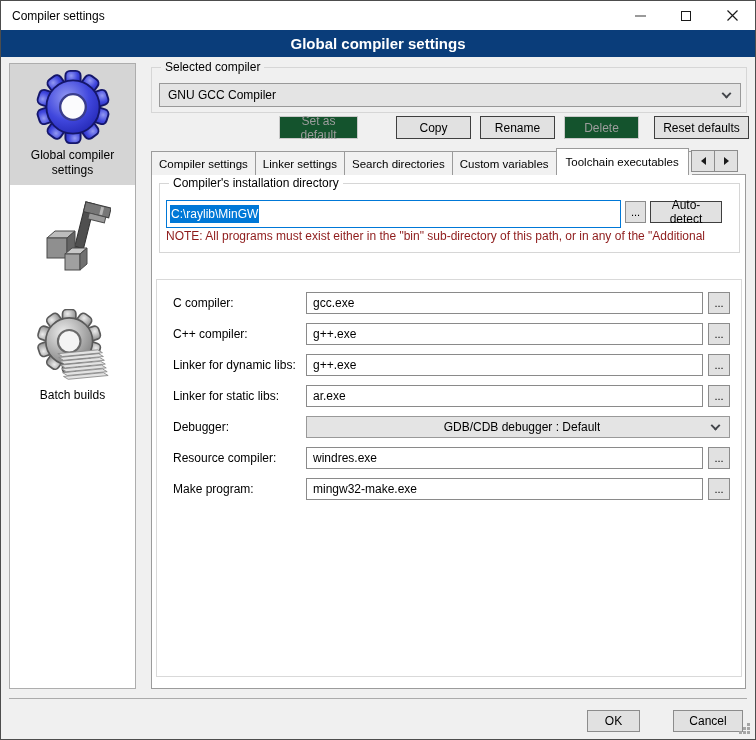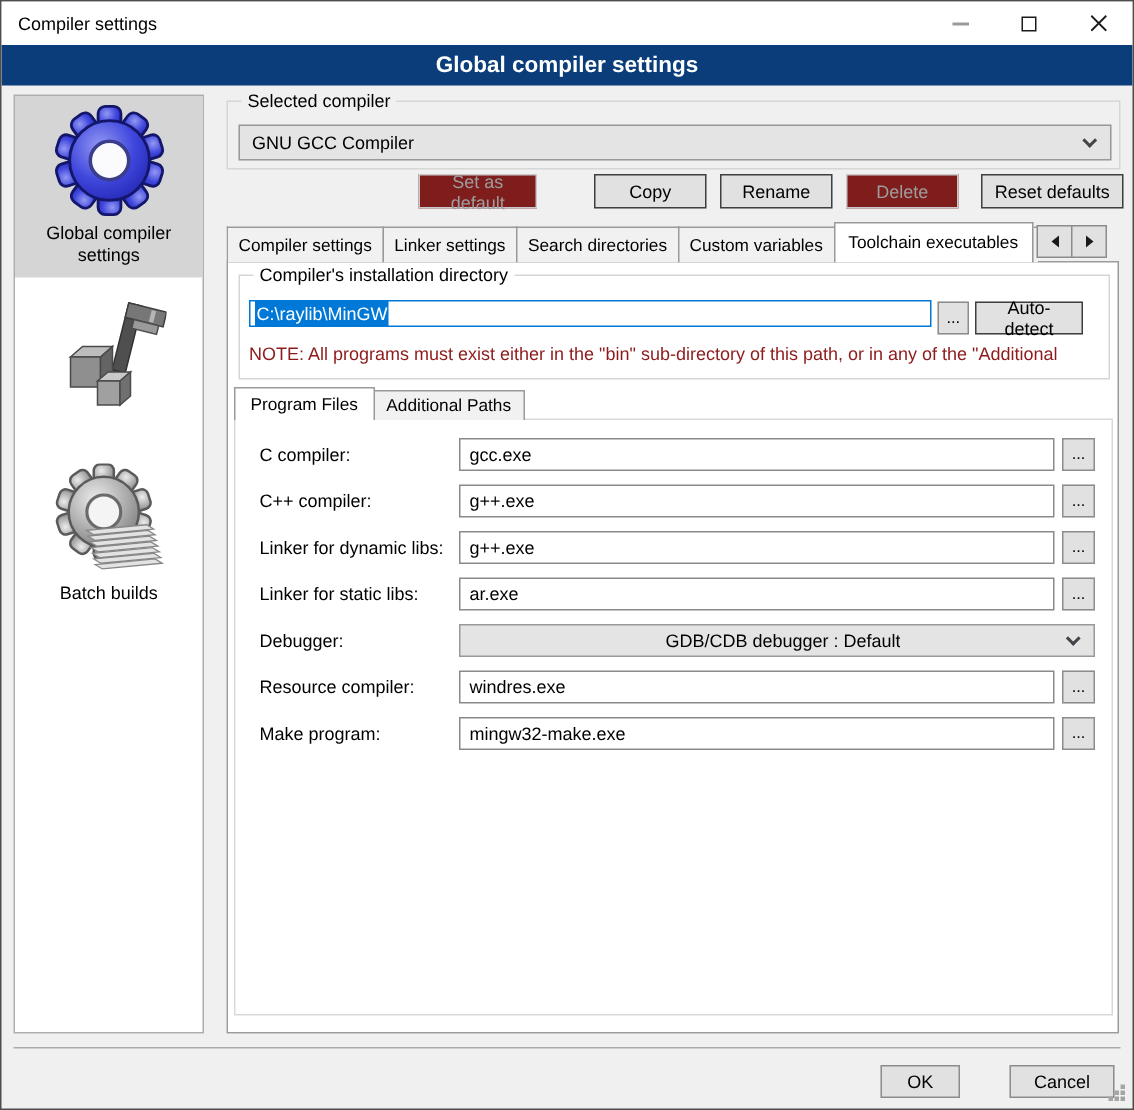--- a/index.html
+++ b/index.html
@@ -26,42 +26,42 @@
   .side-item svg{display:block;}
   .gap10{height:10px;} .gap26{height:26px;}
   
   .group{position:absolute;border:1px solid #d6d6d6;}
   .group .glabel{position:absolute;top:-8px;left:9px;background:#f0f0f0;padding:0 4px;font-size:12px;color:#000;white-space:nowrap;}
   .group.on-white .glabel{background:#fff;}
   
   .btn{background:#e1e1e1;border:1px solid #8c8c8c;font-size:12px;color:#000;
     display:flex;align-items:center;justify-content:center;font-family:inherit;cursor:default;}
   .btn.strong{border-color:#3f3f3f;}
-  .btn.disabled{color:#9d9d9d;border-color:#c9c9c9;background:#7f1d1d;}
+  .btn.disabled{color:#9d9d9d;border-color:#c9c9c9;background:#14532d;}
   .combo{background:#e4e4e4;border:1px solid #999;display:flex;align-items:center;position:relative;font-size:12px;}
   .combo .cval{padding-left:8px;white-space:nowrap;overflow:hidden;}
   .chev{position:absolute;right:10px;top:50%;width:7px;height:7px;border-right:2px solid #42454a;border-bottom:2px solid #42454a;
     transform:translateY(-70%) rotate(45deg);}
   .tri-left{width:0;height:0;border-top:4px solid transparent;border-bottom:4px solid transparent;border-right:5px solid #1a1a1a;}
   .tri-right{width:0;height:0;border-top:4px solid transparent;border-bottom:4px solid transparent;border-left:5px solid #1a1a1a;}
   
   .act{position:absolute;top:115px;height:23px;}
   
   .tabstrip{position:absolute;left:150px;top:147px;width:541px;height:27px;display:flex;align-items:flex-end;overflow:hidden;z-index:3;}
   .tab{height:24px;background:#f1f1f1;border:1px solid #9a9a9a;border-bottom:none;padding:0 7px;
     font-size:11.5px;display:flex;align-items:center;white-space:nowrap;margin-right:-1px;color:#000;}
   .tab.active{height:27px;background:#fff;padding:0 9px;z-index:4;position:relative;}
   .tab.clipped{width:40px;overflow:hidden;padding-right:0;}
   .tab-scrolls{position:absolute;left:691px;top:149px;display:flex;z-index:5;}
   .tab-scroll{width:24px;height:22px;margin-left:-1px;}
   
   .pane{position:absolute;left:150px;top:173px;width:595px;height:515px;background:#fff;border:1px solid #9b9b9b;z-index:1;}
   
   .dirgroup{left:7px;top:8px;width:581px;height:70px;}
-  .dirinput{position:absolute;left:6px;top:16px;width:455px;height:18px;background:#fff;border:1px solid #0078d7;
+  .dirinput{position:absolute;left:6px;top:16px;width:455px;height:28px;background:#fff;border:1px solid #0078d7;
     display:flex;align-items:center;padding-left:3px;font-size:12px;}
   .dirinput .sel{background:#0078d7;color:#fff;padding:2px 1px;white-space:nowrap;}
   .dir-browse{position:absolute;left:465px;top:17px;width:21px;height:22px;font-size:11px;}
   .autodetect{position:absolute;left:490px;top:17px;width:72px;height:22px;}
   .note{position:absolute;left:6px;top:45px;width:570px;font-size:12px;color:#8e1b1b;white-space:nowrap;overflow:hidden;}
   
   .subtabstrip{position:absolute;left:4px;top:83px;height:22px;display:flex;align-items:flex-end;z-index:3;}
   .subtab{height:20px;background:#f1f1f1;border:1px solid #9a9a9a;border-bottom:none;padding:0 8px;
     font-size:11.5px;display:flex;align-items:center;margin-right:-1px;color:#000;}
   .subtab.active{height:22px;background:#fff;padding:0 10px;position:relative;z-index:4;}
@@ -240,28 +240,20 @@
     <div class="group on-white dirgroup">
       <span class="glabel">Compiler's installation directory</span>
       <div class="dirinput">
         <span class="sel">C:\raylib\MinGW</span>
       </div>
       <button class="btn dir-browse">...</button>
       <button class="btn strong autodetect">Auto-detect</button>
       <div class="note">NOTE: All programs must exist either in the "bin" sub-directory of this path, or in any of the "Additional</div>
     </div>
 
-    <div class="subtabstrip">
-      <div class="subtab active">
-          <span>Program Files</span>
-        </div>
-      <div class="subtab">
-          <span>Additional Paths</span>
-        </div>
-    </div>
 
     <div class="innerpane">
 
       <div class="frow" style="top:12px">
         <span class="flabel">C compiler:</span>
         <div class="ftext">
             <span>gcc.exe</span>
           </div>
         <button class="btn fbrowse">...</button>
       </div>

